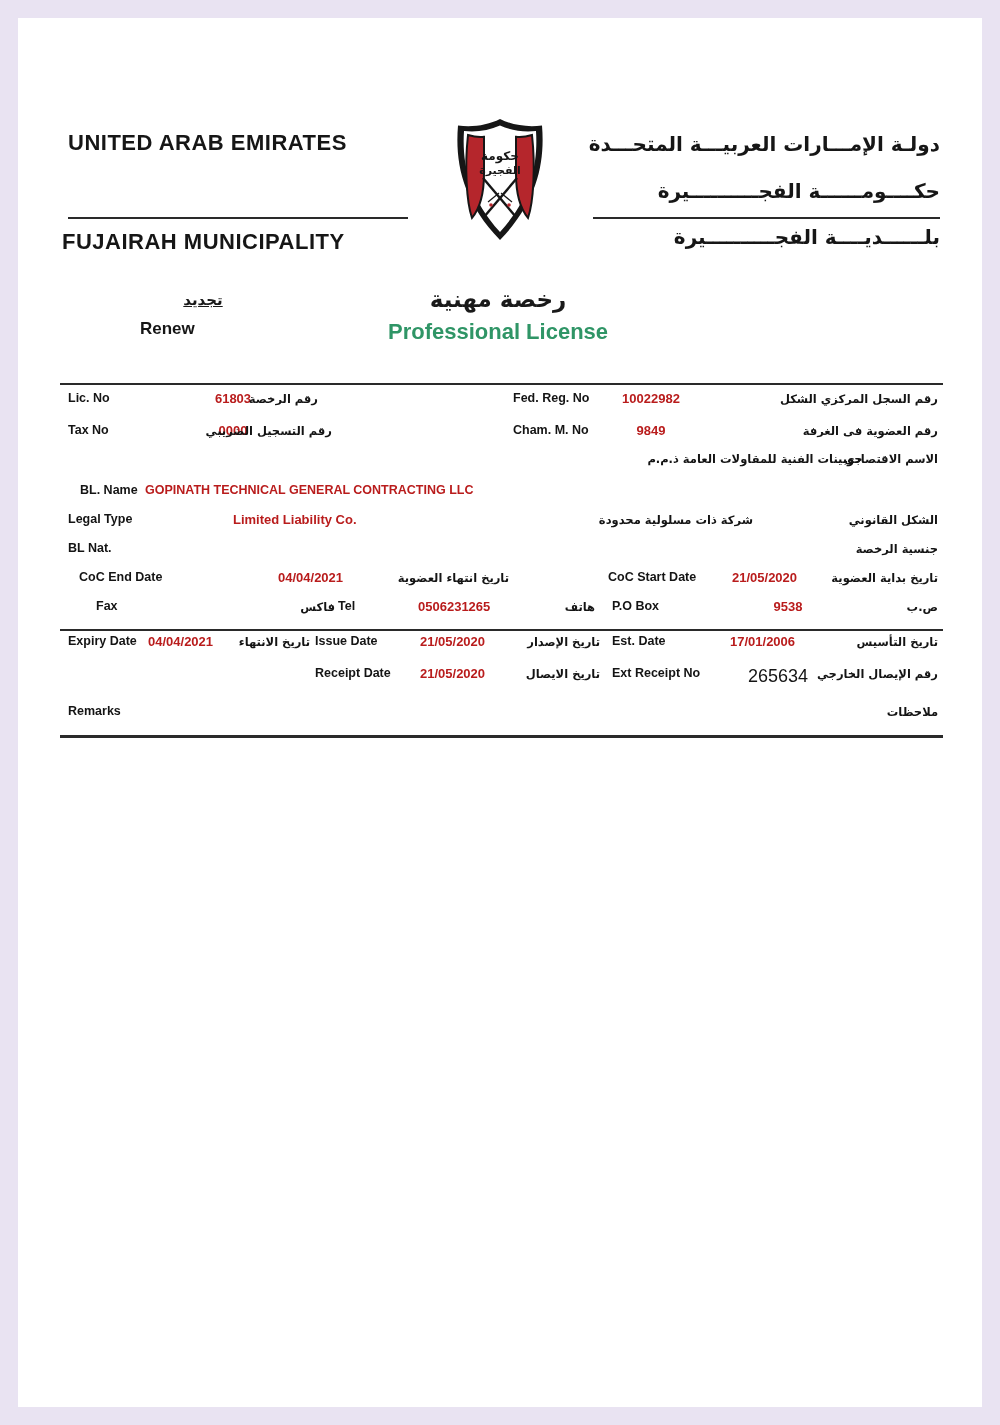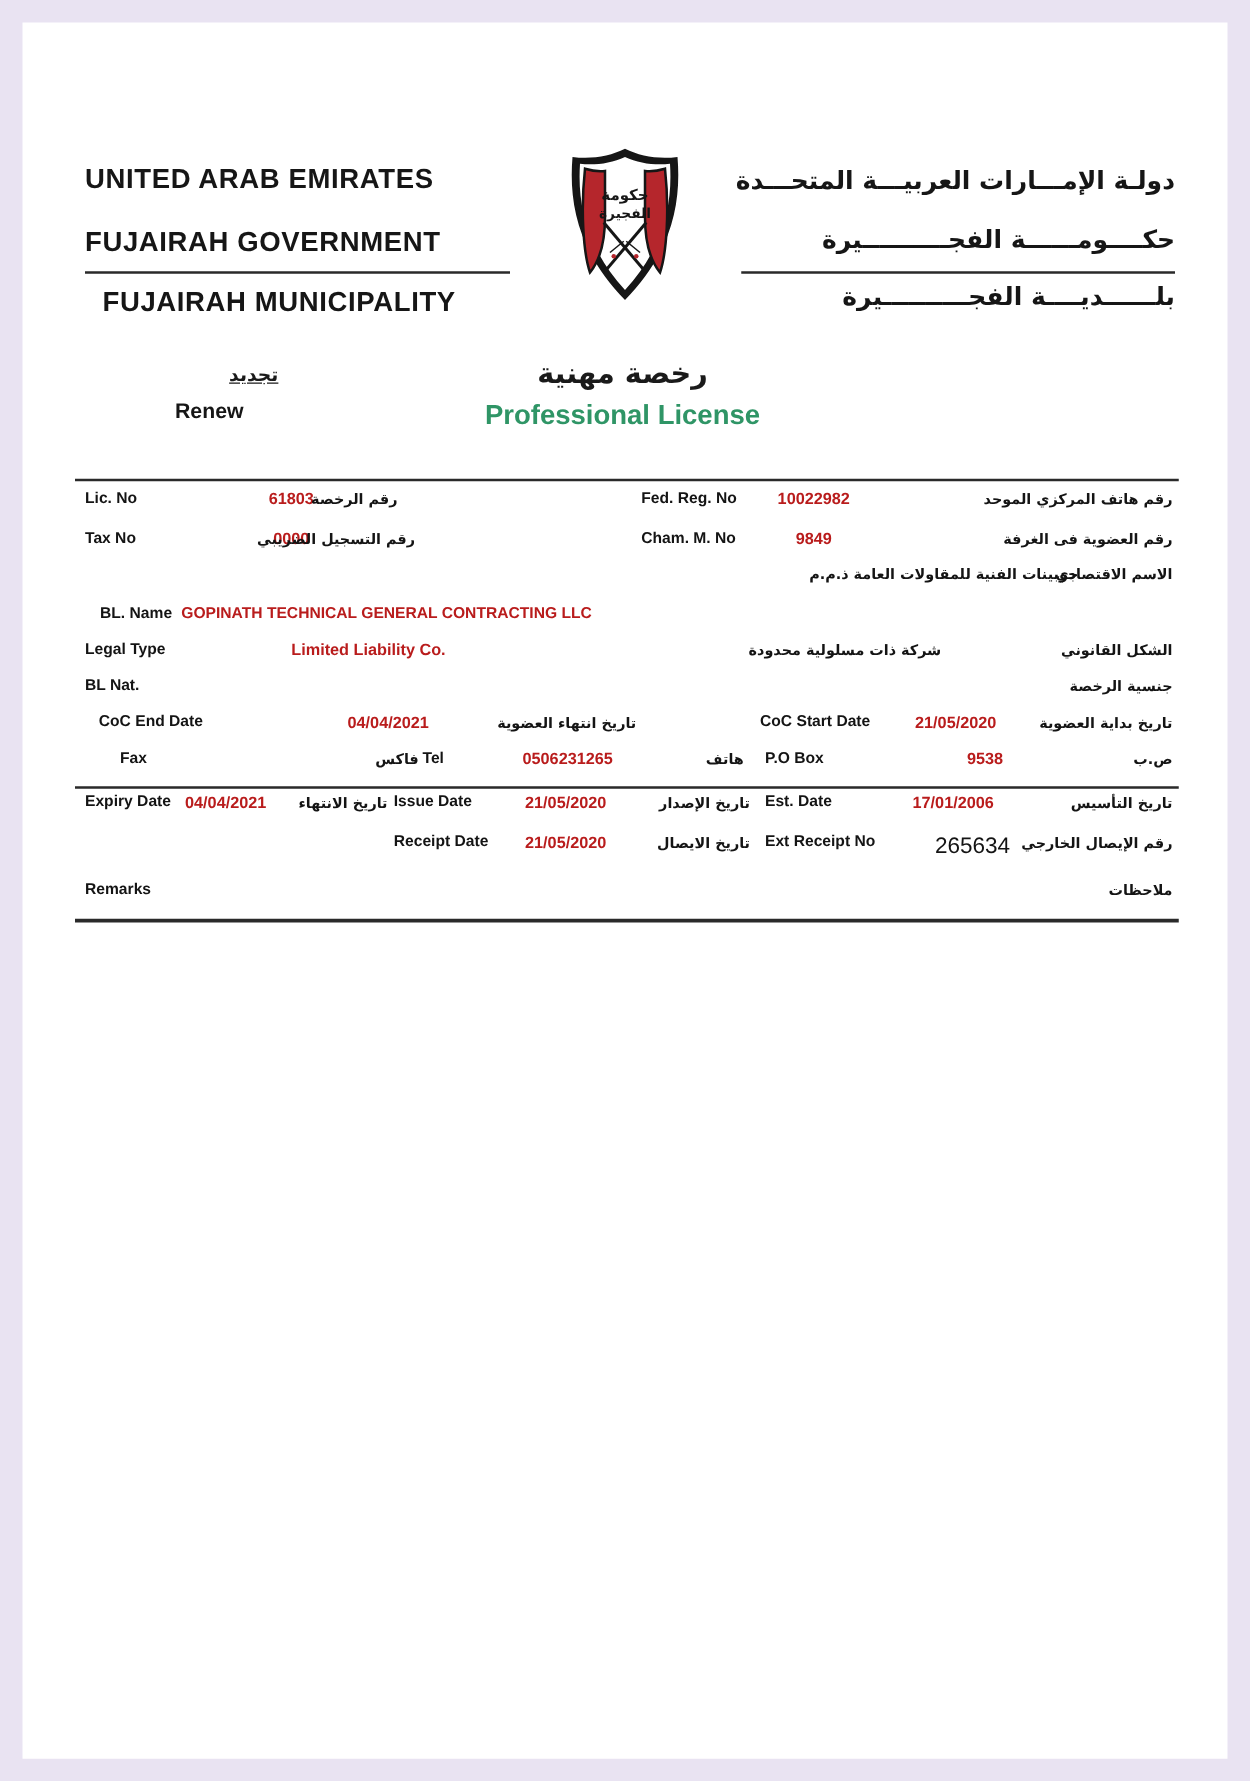--- a/index.html
+++ b/index.html
@@ -27,23 +27,22 @@
   .sans-val{font-weight:normal;font-size:18px;color:#141414;}
   .tr{text-align:right;}
   .tc{text-align:center;}
 </style>
 </head>
 <body>
 
 <div class="doc">
 
   <div class="abs hdr-en" style="left:50px;top:112px;">UNITED ARAB EMIRATES</div>
-  <div class="abs hdr-en" style="left:50px;top:163px;">FUJAIRAH GOVERNMENT</div>
   <div class="hline" style="left:50px;top:199px;width:340px;"></div>
-  <div class="abs hdr-en" style="left:64px;top:211px;">FUJAIRAH MUNICIPALITY</div>
+  <div class="abs hdr-en" style="left:44px;top:211px;">FUJAIRAH MUNICIPALITY</div>
 
   <svg style="position:absolute;left:437px;top:100px;" width="90" height="124" viewBox="0 0 90 124">
     <path d="M45,1 C57,7 72,9.5 87,7.5 C90,44 83,83 45,122 C7,83 0,44 3,7.5 C18,9.5 33,7 45,1 Z" fill="#161616"></path>
     <path d="M45,7.5 C56,12.5 69,14.5 81,13 C83,44 77,79 45,114 C13,79 7,44 9,13 C21,14.5 34,12.5 45,7.5 Z" fill="#ffffff"></path>
     <path d="M13,17 C19,18.8 25,19.3 29,18.8 L29,56 C29,76 25,90 17,100 C11.5,84 9.5,49 13,17 Z" fill="#b5262c" stroke="#161616" stroke-width="2"></path>
     <path d="M77,17 C71,18.8 65,19.3 61,18.8 L61,56 C61,76 65,90 73,100 C78.5,84 80.5,49 77,17 Z" fill="#b5262c" stroke="#161616" stroke-width="2"></path>
     <text x="45" y="42" font-family="DejaVu Sans, sans-serif" font-size="12" font-weight="bold" fill="#161616" text-anchor="middle">حكومة</text>
     <text x="45" y="56" font-family="DejaVu Sans, sans-serif" font-size="11" font-weight="bold" fill="#161616" text-anchor="middle">الفجيرة</text>
     <g stroke="#161616" stroke-width="2.4">
       <line x1="29" y1="99" x2="62" y2="60"></line>
@@ -67,21 +66,21 @@
 
   <div class="hline" style="left:42px;top:365px;width:883px;"></div>
   <div class="hline" style="left:42px;top:611px;width:883px;"></div>
   <div class="hline" style="left:42px;top:717px;width:883px;height:3px;"></div>
 
   <div class="abs lbl" style="left:50px;top:373px;text-align:center;">Lic. No</div>
   <div class="abs val tc" style="left:160px;top:373px;width:110px;">61803</div>
   <div class="abs ar tr" style="left:215px;top:374px;width:85px;">رقم الرخصة</div>
   <div class="abs lbl" style="left:495px;top:373px;">Fed. Reg. No</div>
   <div class="abs val tc" style="left:580px;top:373px;width:106px;">10022982</div>
-  <div class="abs ar tr" style="left:698px;top:374px;width:222px;">رقم هاتف المركزي الموحد</div>
+  <div class="abs ar tr" style="left:698px;top:374px;width:222px;">رقم السجل المركزي الشكل</div>
 
   <div class="abs lbl" style="left:50px;top:405px;text-align:center;">Tax No</div>
   <div class="abs val tc" style="left:160px;top:405px;width:110px;">0000</div>
   <div class="abs ar tr" style="left:214px;top:406px;width:100px;">رقم التسجيل الضريبي</div>
   <div class="abs lbl" style="left:495px;top:405px;">Cham. M. No</div>
   <div class="abs val tc" style="left:580px;top:405px;width:106px;">9849</div>
   <div class="abs ar tr" style="left:698px;top:406px;width:222px;">رقم العضوية فى الغرفة</div>
 
   <div class="abs ar tc" style="left:627px;top:434px;width:220px;">جوبينات الفنية للمقاولات العامة ذ.م.م</div>
   <div class="abs ar tr" style="left:800px;top:434px;width:120px;">الاسم الاقتصادي</div>

